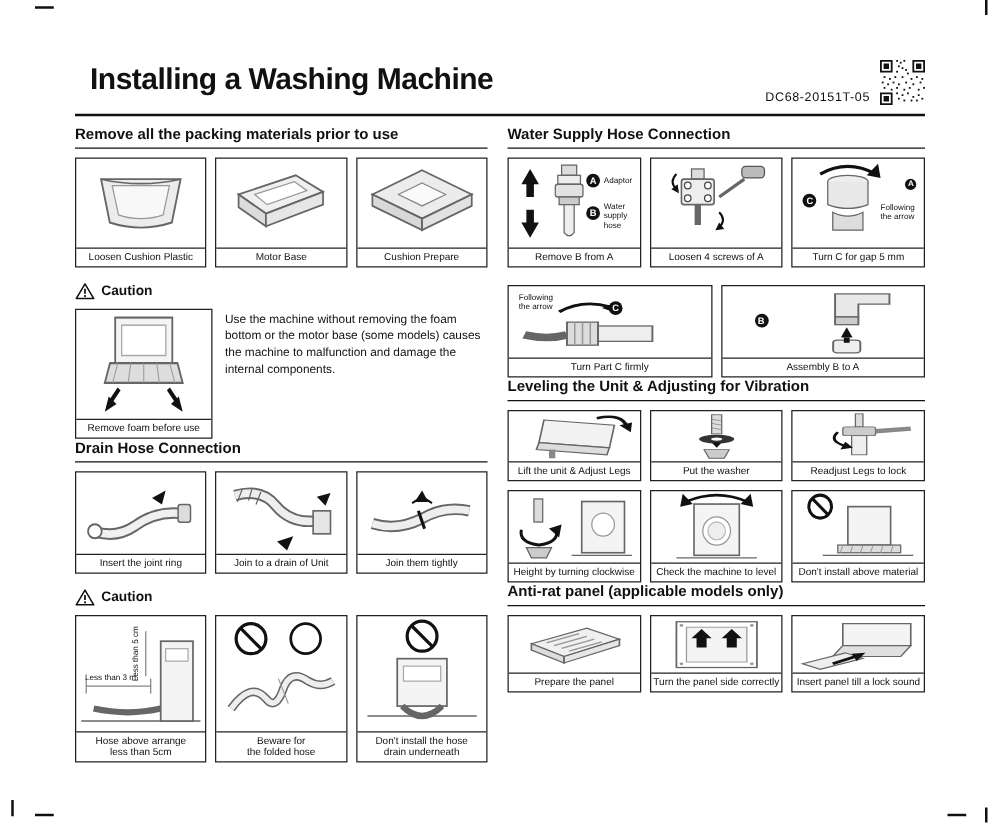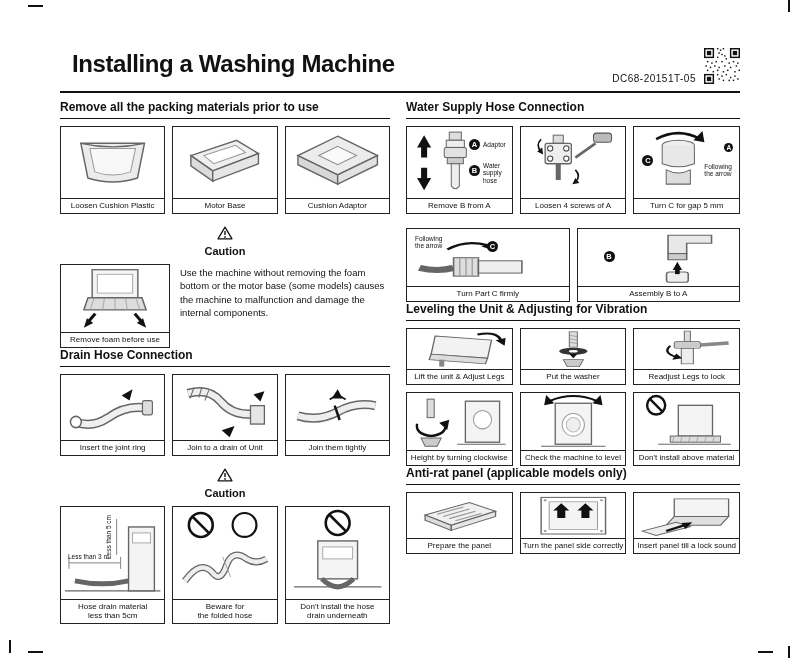--- a/index.html
+++ b/index.html
@@ -23,24 +23,24 @@
   .mt16 { margin-top:15px; }
   .row { display:flex; gap:7px; margin-top:7px; }
   .row.mt14 { margin-top:14px; }
   .box { flex:1; border:1px solid #222; background:#fff; display:flex; flex-direction:column; min-width:0; }
   .rh88 .box { height:88px; } .rh82 .box { height:82px; } .rh118 .box { height:118px; }
   .rh74 .box { height:74px; } .rh76 .box { height:57px; } .rh80 .box { height:62px; }
   .art { flex:1; position:relative; overflow:hidden; }
   .art svg.ill { position:absolute; inset:0; width:100%; height:100%; display:block; }
   .cap { border-top:1px solid #222; font-size:8px; line-height:1.2; text-align:center; padding:2px 1px; white-space:pre-line; }
 
-  .caution { display:flex; align-items:center; gap:5px; margin-top:12px; font-weight:bold; font-size:11px;flex-direction:column; }
+  .caution { display:flex; align-items:center; gap:5px; margin-top:12px; font-weight:bold; font-size:11px; }
   .caution svg { width:16px; height:14px; }
   .foam-row { display:flex; gap:10px; margin-top:7px; align-items:flex-start; }
-  .foam-box { flex:none; width:110px; height:84px; border:1px solid #222; display:flex; flex-direction:column; }
+  .foam-box { flex:none; width:110px; height:104px; border:1px solid #222; display:flex; flex-direction:column; }
   .caution-text { flex:1; margin:2px 0 0 0; font-size:9.5px; line-height:1.4; }
 
   .badge { position:absolute; width:11px; height:11px; border-radius:50%; background:#111; color:#fff;
            font-size:7.5px; font-weight:bold; text-align:center; line-height:11px; }
   .badge.sm { width:9px; height:9px; font-size:6.5px; line-height:9px; }
   .sm-label { position:absolute; font-size:6.5px; line-height:1.15; white-space:pre-line; color:#111; }
   .v-label { position:absolute; font-size:6.5px; writing-mode:vertical-rl; transform:rotate(180deg); }
 </style>
 </head>
 <body>
@@ -145,21 +145,21 @@
         </div>
         <div class="box">
           <div class="art">
             <svg class="ill" viewBox="0 0 104 70" preserveAspectRatio="none">
               <path d="M52 9 L92 28 L52 47 L12 28 Z" fill="#ececec" stroke="#666" stroke-width="1.4"></path>
               <path d="M12 28 L12 37 L52 56 L52 47 Z" fill="#d8d8d8" stroke="#666" stroke-width="1.4"></path>
               <path d="M52 47 L92 28 L92 37 L52 56 Z" fill="#e2e2e2" stroke="#666" stroke-width="1.4"></path>
               <path d="M52 19 L71 28 L52 37 L33 28 Z" fill="#fafafa" stroke="#888" stroke-width="1"></path>
             </svg>
           </div>
-          <div class="cap">Cushion Adaptor</div>
+          <div class="cap">Cushion Prepare</div>
         </div>
       </div>
 
       <div class="caution">
         <svg viewBox="0 0 20 18">
           <path d="M10 1.5 L19 16.5 L1 16.5 Z" fill="none" stroke="#111" stroke-width="1.6" stroke-linejoin="round"></path>
           <line x1="10" y1="6.5" x2="10" y2="11.5" stroke="#111" stroke-width="1.8"></line>
           <circle cx="10" cy="14" r="1.1" fill="#111"></circle>
         </svg>
         <span>Caution</span>
@@ -245,21 +245,21 @@
               <rect x="72" y="26" width="18" height="10" fill="#fff" stroke="#aaa" stroke-width="1"></rect>
               <path d="M68 74 Q42 80 14 74" fill="none" stroke="#666" stroke-width="5"></path>
               <line x1="8" y1="56" x2="60" y2="56" stroke="#666" stroke-width="0.8"></line>
               <line x1="8" y1="50" x2="8" y2="62" stroke="#666" stroke-width="0.8"></line>
               <line x1="60" y1="50" x2="60" y2="62" stroke="#666" stroke-width="0.8"></line>
               <line x1="56" y1="12" x2="56" y2="48" stroke="#666" stroke-width="0.8"></line>
             </svg>
             <span class="sm-label" style="left:7px;top:46px">Less than 3 m</span>
             <span class="v-label" style="left:44px;top:8px">Less than 5 cm</span>
           </div>
-          <div class="cap">Hose drain material
+          <div class="cap">Hose above arrange
 less than 5cm</div>
         </div>
         <div class="box">
           <div class="art">
             <svg class="ill" viewBox="0 0 104 92" preserveAspectRatio="none">
               <circle cx="28" cy="18" r="12" fill="none" stroke="#111" stroke-width="2.6"></circle>
               <line x1="20" y1="10" x2="36" y2="26" stroke="#111" stroke-width="2.6"></line>
               <circle cx="72" cy="18" r="12" fill="none" stroke="#111" stroke-width="2.2"></circle>
               <path d="M12 74 Q28 52 40 66 Q48 76 54 58 Q60 42 74 52 Q84 58 94 52" fill="none" stroke="#666" stroke-width="7"></path>
               <path d="M12 74 Q28 52 40 66 Q48 76 54 58 Q60 42 74 52 Q84 58 94 52" fill="none" stroke="#eee" stroke-width="4.5"></path>

